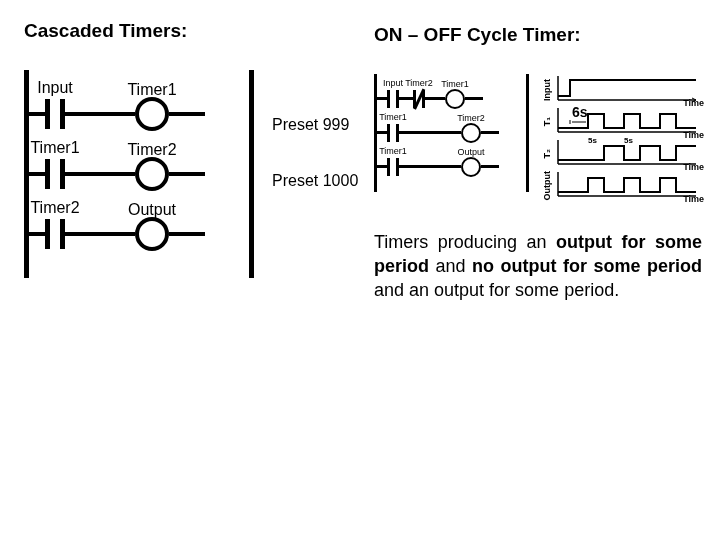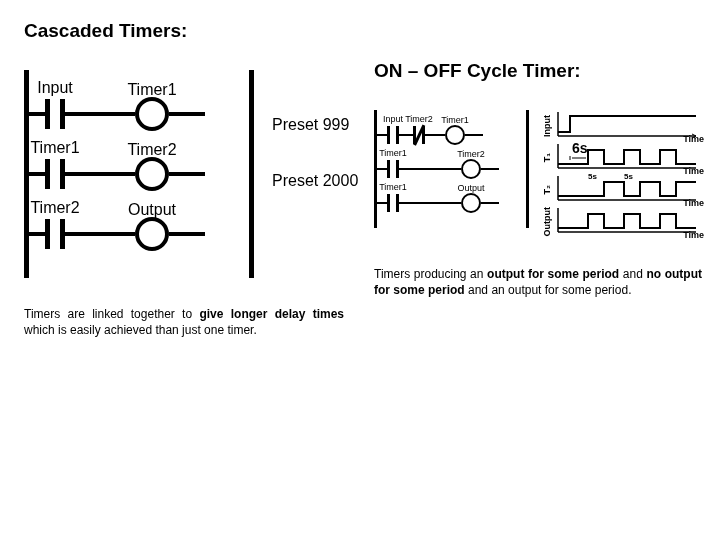--- a/index.html
+++ b/index.html
@@ -24,21 +24,21 @@
   .col-right { width: 340px; justify-content: center; }
   .heading {
     font-size: 19px;
     font-weight: bold;
     margin-bottom: 28px;
   }
   .diagram {
     margin-bottom: 28px;
   }
   .caption {
-    font-size: 12px;
+    font-size: 18px;
     line-height: 1.35;
     text-align: justify;
   }
   .wire {
     height: 4px;
     background: #000;
     flex: 0 0 auto;
   }
   .lbl-top {
     position: absolute;
@@ -179,44 +179,41 @@
               <span class="lbl-top">Timer1</span>
               <div class="bar"></div>
                 <div class="gap"></div>
                 <div class="bar"></div>
             </div>
             <div class="wire" style="width:70px;"></div>
             <div class="coil">
               <span class="lbl-top">Timer2</span>
             </div>
             <div class="wire" style="width:36px;"></div>
-            <span class="preset" style="position:absolute; left:235px; top:28px;">Preset 2000</span>
+            <span class="preset" style="position:absolute; left:235px; top:28px;">Preset 1000</span>
           </div>
 
           <div class="rung-inner">
             <div class="wire" style="width:16px;"></div>
             <div class="contact">
               <span class="lbl-top">Timer2</span>
               <div class="bar"></div>
                 <div class="gap"></div>
                 <div class="bar"></div>
             </div>
             <div class="wire" style="width:70px;"></div>
             <div class="coil">
               <span class="lbl-top">Output</span>
             </div>
             <div class="wire" style="width:36px;"></div>
           </div>
         </div>
       </div>
     </div>
 
-    <div class="caption">
-      <span>Timers are linked together to </span><b>give longer delay times</b><span> which is easily achieved than just one timer.</span>
-    </div>
   </div>
 
   <div class="col col-right">
     <div class="heading">ON – OFF Cycle Timer:</div>
 
     <div class="diagram right-figs">
 
       <div class="small-ladder" style="width:160px;">
         <div class="ladder-body" style="width:155px;">
 

